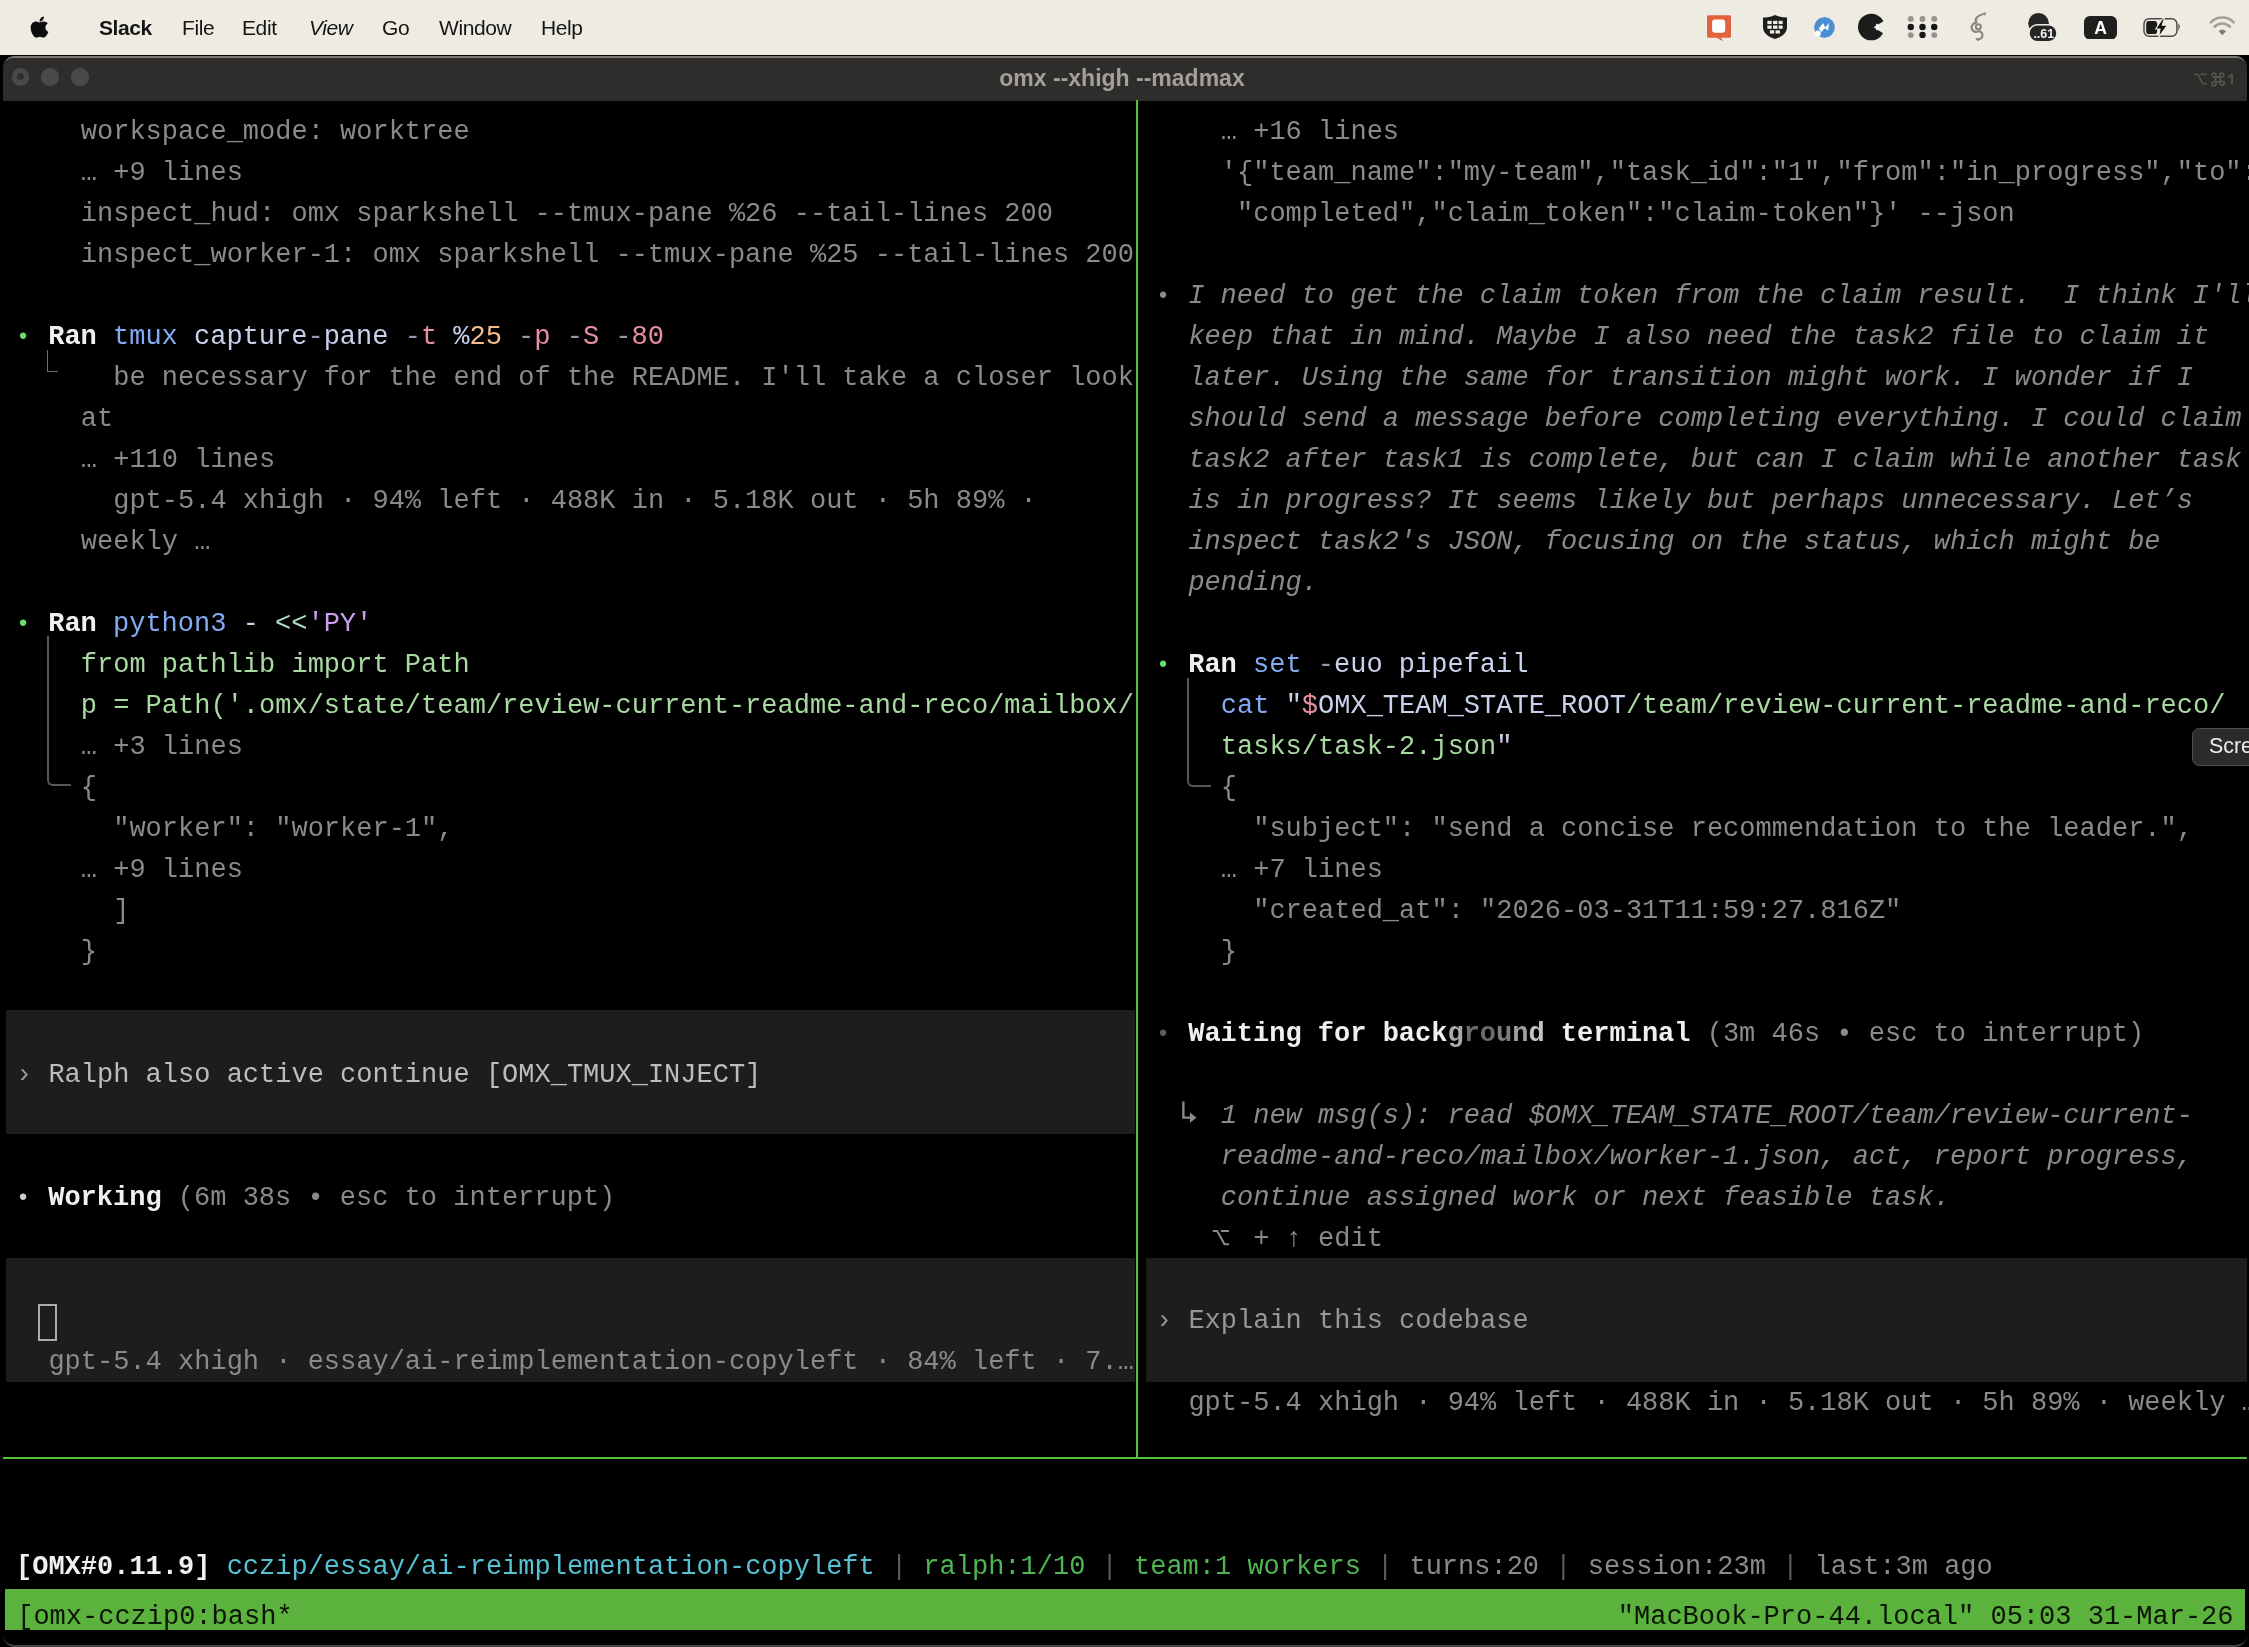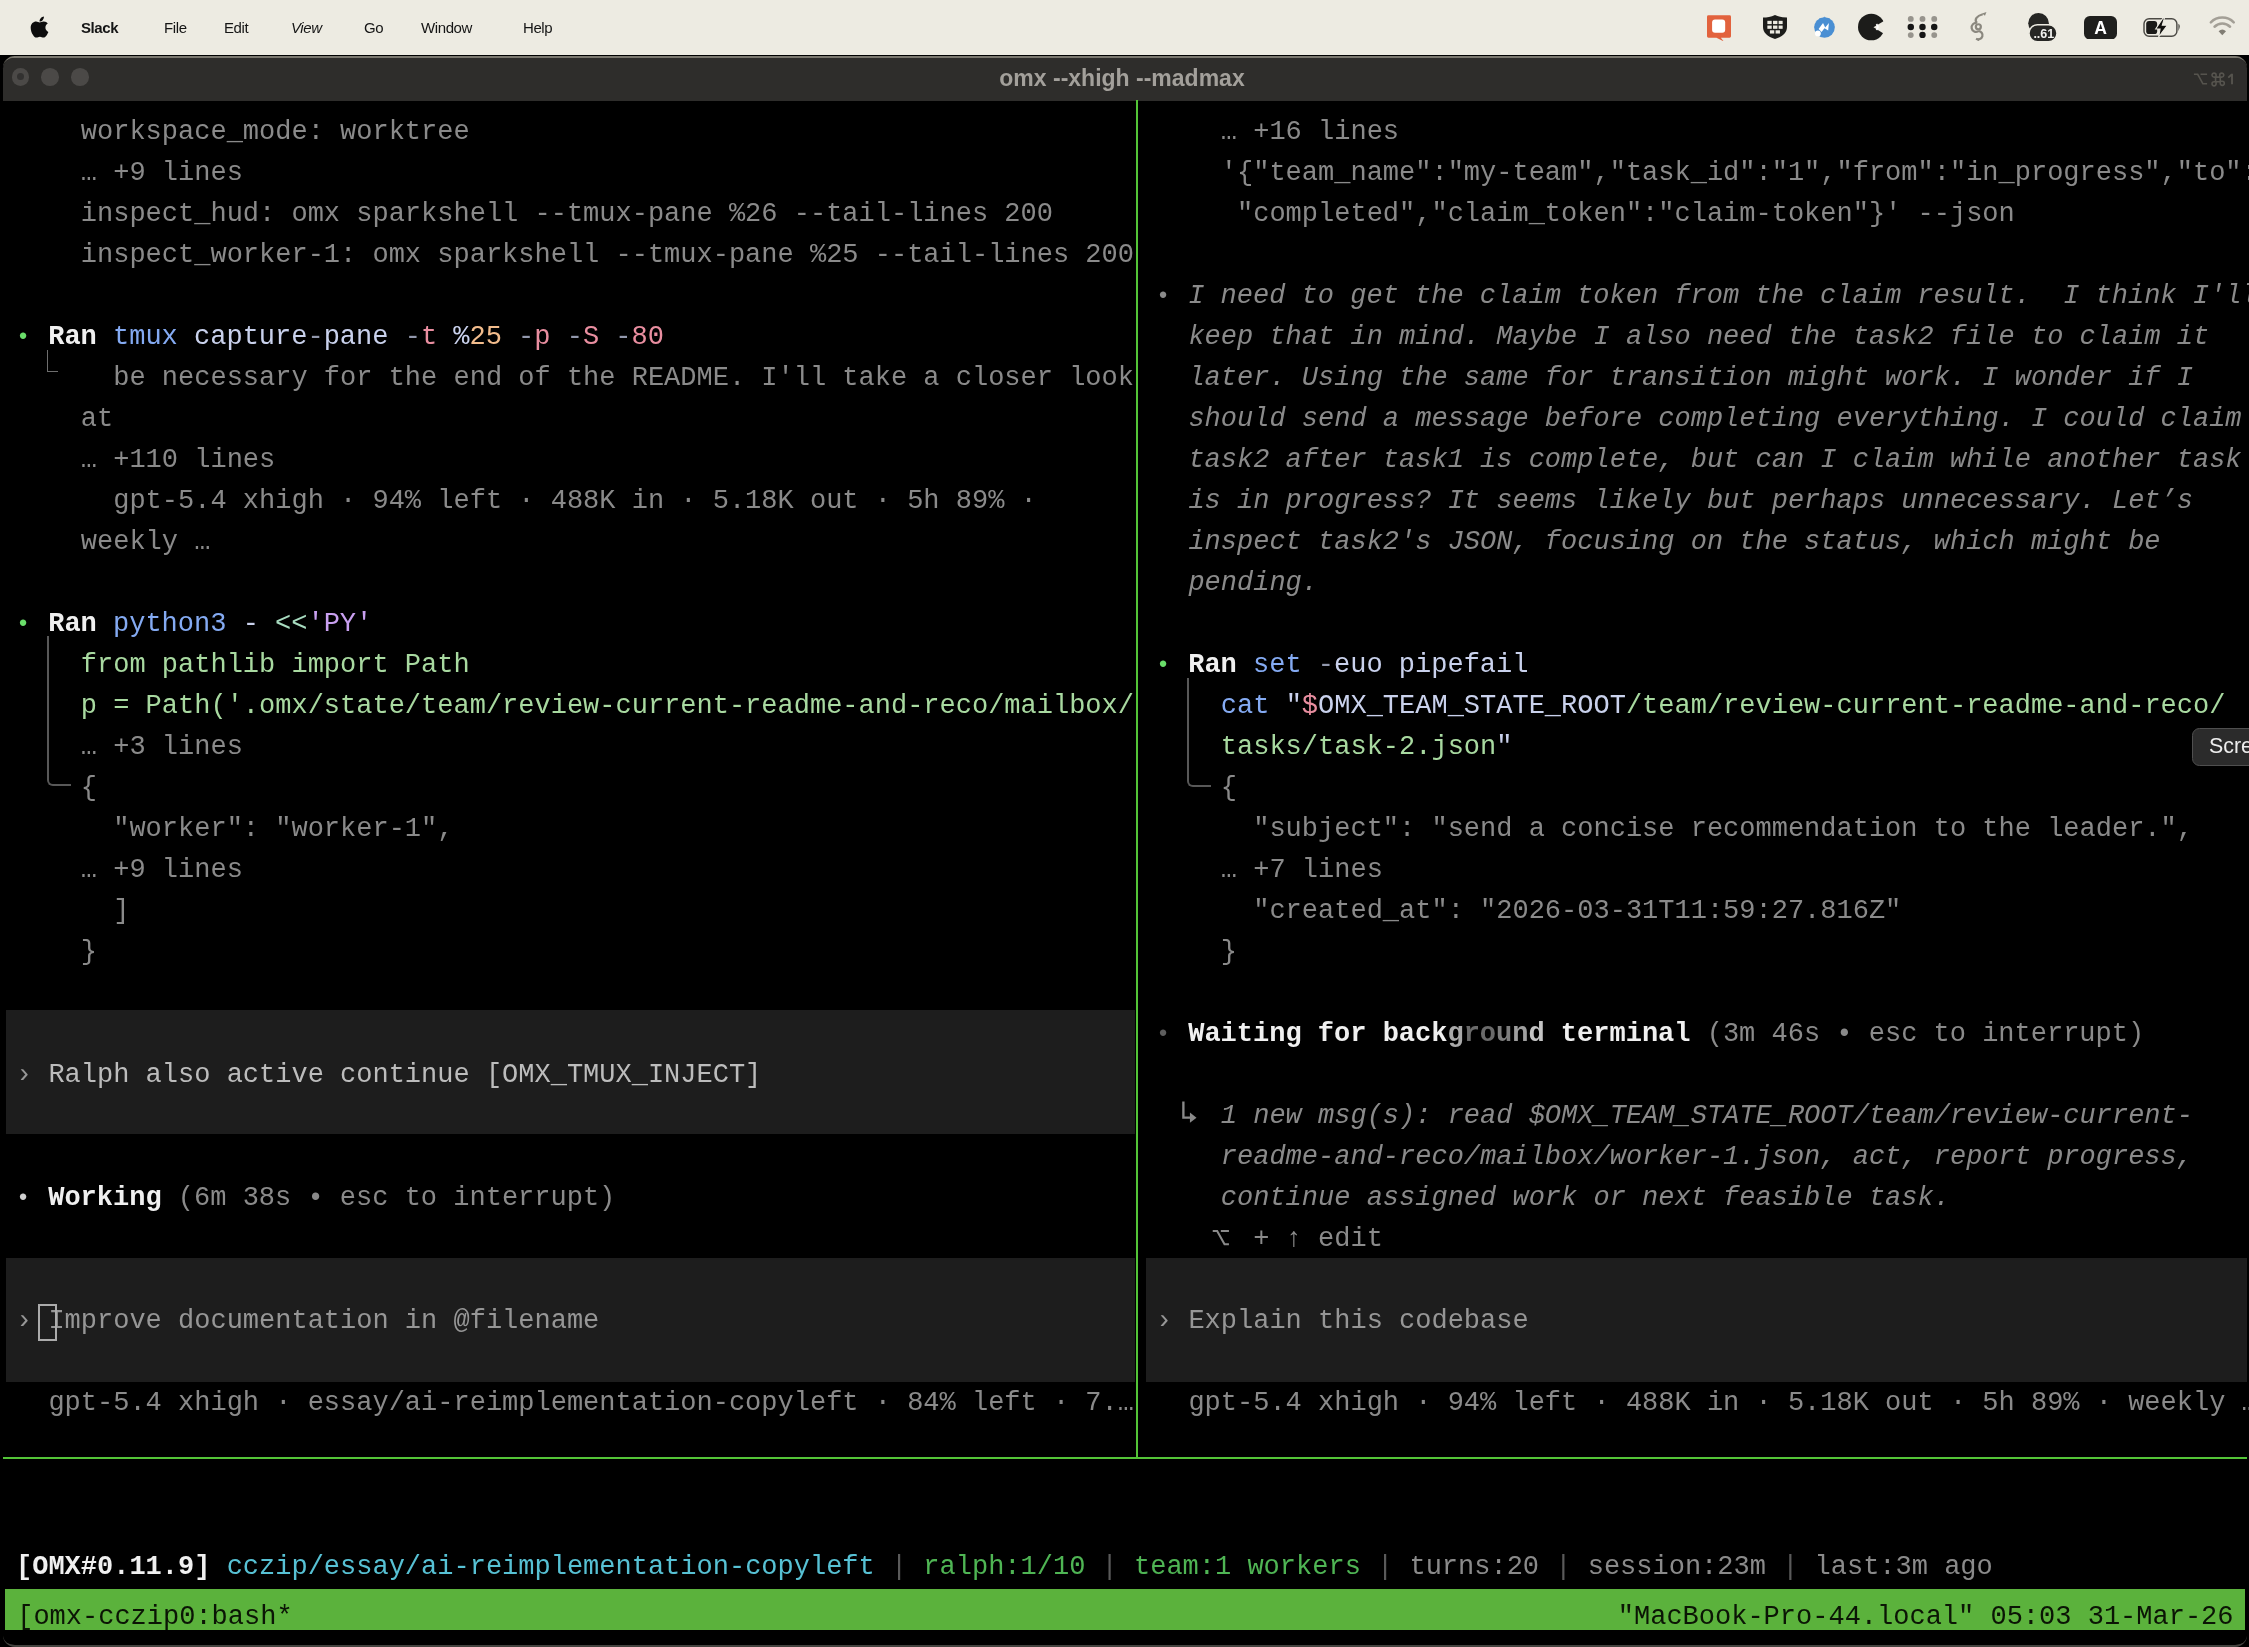--- a/index.html
+++ b/index.html
@@ -3,21 +3,21 @@
 html,body{margin:0;padding:0;background:#000;}
 body{width:2250px;height:1648px;position:relative;overflow:hidden;font-family:"Liberation Mono",monospace;-webkit-font-smoothing:antialiased;}
 .abs{position:absolute;}
 pre{margin:8px;font-family:"Liberation Mono",monospace;font-size:27px;line-height:41px;color:#8a8a8a;}
 pre b{font-weight:bold;}
 .g{color:#8a8a8a}.w{color:#f0f0f0;font-weight:bold}.bu{color:#6ade6a;display:inline-block;width:16px;font-size:23.6px}.bl{color:#84aaf2}
 .lv{color:#c9d1ec}.sa{color:#e98ea0}.pe{color:#f2bc8c}.mi{color:#a8dcc0}.vi{color:#c9a0f0}
 .gr{color:#a8d9a0}.cy{color:#57c1d4}.sg{color:#4fb554}.pi{color:#5a5a5a}.dg{color:#5e5e5e}
 .lg{color:#bcbcbc}.dh{color:#9298ad}.mg{color:#969696}.it{font-style:italic}
 #menubar{position:absolute;left:0;top:0;width:2250px;height:55px;background:#edebe2;}
-.mi-item{position:absolute;top:0;height:55px;line-height:56px;font-family:"Liberation Sans",sans-serif;font-size:15px;letter-spacing:-0.4px;color:#151515;}
+.mi-item{position:absolute;top:0;height:55px;line-height:56px;font-family:"Liberation Sans",sans-serif;font-size:21px;letter-spacing:-0.4px;color:#151515;margin-left:18px;}
 #win{position:absolute;left:3px;top:56px;width:2244px;height:1591px;border-radius:11.8px;background:#000;border-top:2.2px solid #7b786f;box-sizing:border-box;}
 #titlebar{position:absolute;left:3px;top:58px;width:2244px;height:43px;background:#2e2d2b;border-radius:10.3px 10.3px 0 0;}
 .tl{position:absolute;top:68px;width:17.7px;height:17.7px;border-radius:50%;background:#4b4947;}
 #title{position:absolute;left:0;top:57px;width:2244px;height:43px;text-align:center;line-height:43px;font-family:"Liberation Sans",sans-serif;font-weight:bold;font-size:23px;color:#a3a09b;}
 #shortcut{position:absolute;right:10.3px;top:57px;height:43px;line-height:43px;font-family:"Liberation Sans",sans-serif;font-size:21.4px;color:#8f8d88;}
 .bar{position:absolute;background:#1d1d1d;}
 .vline{position:absolute;background:#53c437;}
 #tmuxbar{position:absolute;left:5.2px;top:1589px;width:2240px;height:41px;background:#5bb23c;}
 #tmuxbar pre{color:#0b1505;position:absolute;top:0;line-height:41px;}
 .gut{position:absolute;border-left:2.2px solid #585858;border-bottom:2.2px solid #585858;border-bottom-left-radius:5.9px;}
@@ -73,21 +73,20 @@
       ]
     }
 
 
 <span class="mg">›</span> <span class="lg">Ralph also active continue [OMX_TMUX_INJECT]</span>
 
 
 <span style="color:#cfcfcf;display:inline-block;width:16px;font-size:23.6px">•</span> <span class="w">Working</span> (6m 38s • esc to interrupt)
 
 
-<span class="mg">› Improve documentation in @filename</span>
 
   gpt-5.4 xhigh · essay/ai-reimplementation-copyleft · 84% left · 7.…</pre>
 
 <pre class="abs" style="left:1148px;top:104px;width:1100px;overflow:hidden;">    … +16 lines
     '{"team_name":"my-team","task_id":"1","from":"in_progress","to":
      "completed","claim_token":"claim-token"}' --json
 
 <span class="g" style="display:inline-block;width:16px;font-size:23.6px">•</span> <span class="it">I need to get the claim token from the claim result.  I think I'll</span>
 <span class="it">  keep that in mind. Maybe I also need the task2 file to claim it</span>
 <span class="it">  later. Using the same for transition might work. I wonder if I</span>

